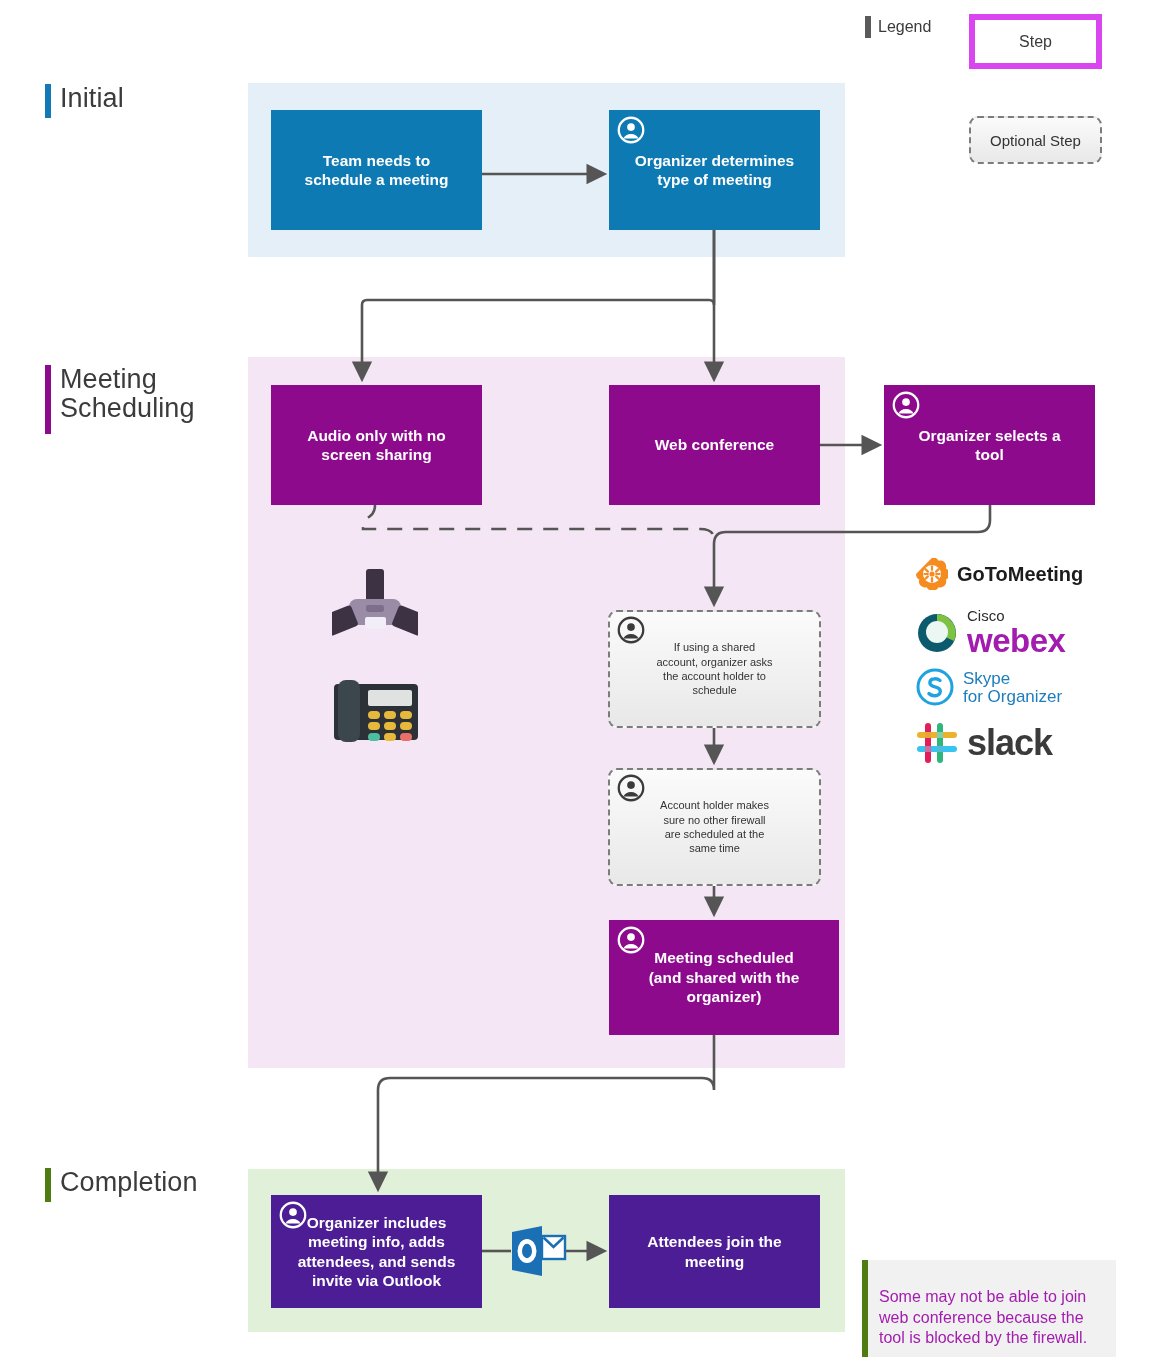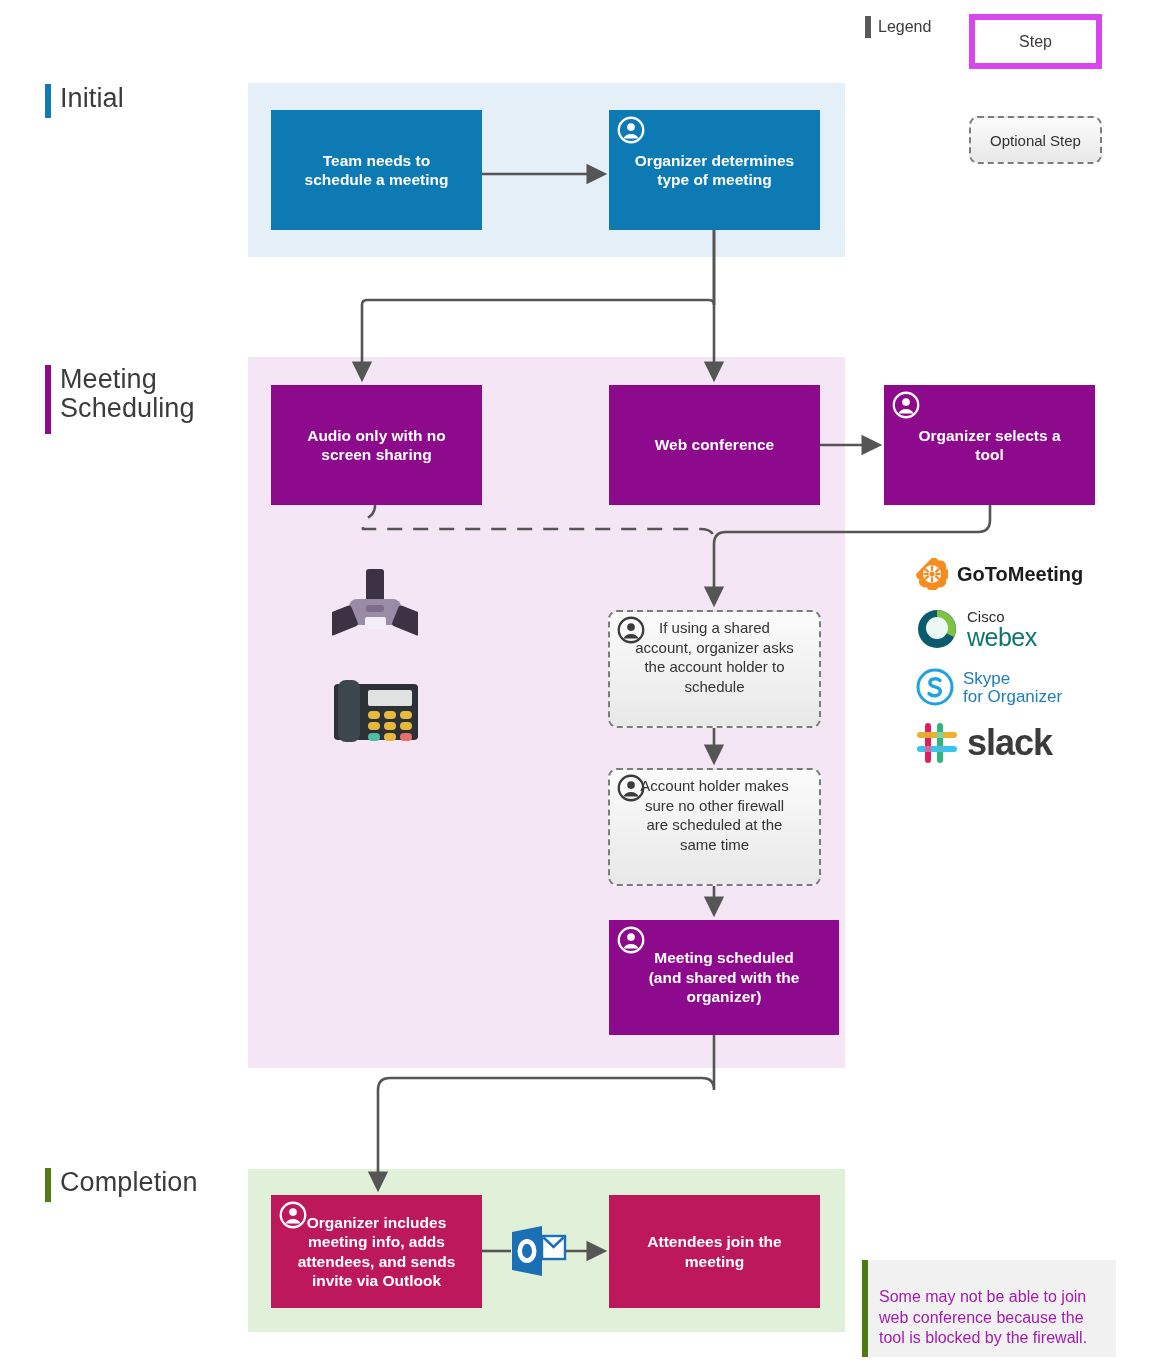--- a/index.html
+++ b/index.html
@@ -60,21 +60,21 @@
     text-align: center;
     color: #ffffff;
     font-weight: bold;
     font-size: 15.5px;
     line-height: 1.25;
     padding: 4px 9px;
     white-space: pre-line;
   }
   .box.blue   { background: #0e7ab4; }
   .box.purple { background: #8d0a8d; }
-  .box.green  { background: #be185d; }
+  .box.green  { background: #4c1d95; }
 
   .box-label { position: relative; z-index: 2; }
 
   
   .person-badge {
     position: absolute;
     left: 8px;
     top: 6px;
     width: 28px;
     height: 28px;
@@ -82,25 +82,25 @@
   }
 
   
   .optbox {
     position: absolute;
     box-sizing: border-box;
     border: 2px dashed #7c7c7c;
     border-radius: 9px;
     background: linear-gradient(#fbfbfb, #e8e8e8);
     display: flex;
-    align-items: flex-start;
+    align-items: center;
     justify-content: center;
     text-align: center;
     color: #333333;
-    font-size: 15px;
+    font-size: 11px;
     line-height: 1.3;
     padding: 6px 10px;
     white-space: pre-line;
   }
   .optbox .person-badge { left: 7px; top: 4px; }
 
   
   .legend-label {
     position: absolute;
     left: 865px;
@@ -361,21 +361,21 @@
   </div>
 
   <div class="tool" style="left:916px; top:608px;">
     <svg width="42" height="42" viewBox="0 0 42 42">
       <circle cx="21" cy="21" r="19" fill="#0b5a6e"></circle>
       <path d="M21 2 a19 19 0 0 1 17 27 l-17-8z" fill="#7ec242"></path>
       <circle cx="21" cy="20" r="11" fill="#eaf7f2"></circle>
     </svg>
     <div class="tool-name">
       <span style="font-size:15px; color:#2b2b2b; margin-bottom:1px;">Cisco</span>
-      <span style="font-size:25px; font-weight:normal; color:#0f766e; letter-spacing:-.5px;">webex</span>
+      <span style="font-size:33px; font-weight:bold; color:#a21caf; letter-spacing:-.5px;">webex</span>
     </div>
   </div>
 
   <div class="tool" style="left:916px; top:668px;">
     <svg width="38" height="38" viewBox="0 0 38 38">
       <circle cx="19" cy="19" r="17" fill="none" stroke="#1fa3e0" stroke-width="3"></circle>
       <path d="M24 12.5 c-1.6-1.3-3.6-1.9-5.6-1.7 c-2.6.2-4.5 1.8-4.5 4 c0 2.3 1.9 3.3 5 4 c3.3.8 5.4 1.7 5.4 4.4
                c0 2.6-2.2 4.4-5.3 4.5 c-2.3.1-4.4-.7-6-2.1" fill="none" stroke="#1fa3e0" stroke-width="3.4" stroke-linecap="round"></path>
     </svg>
     <div class="tool-name">

